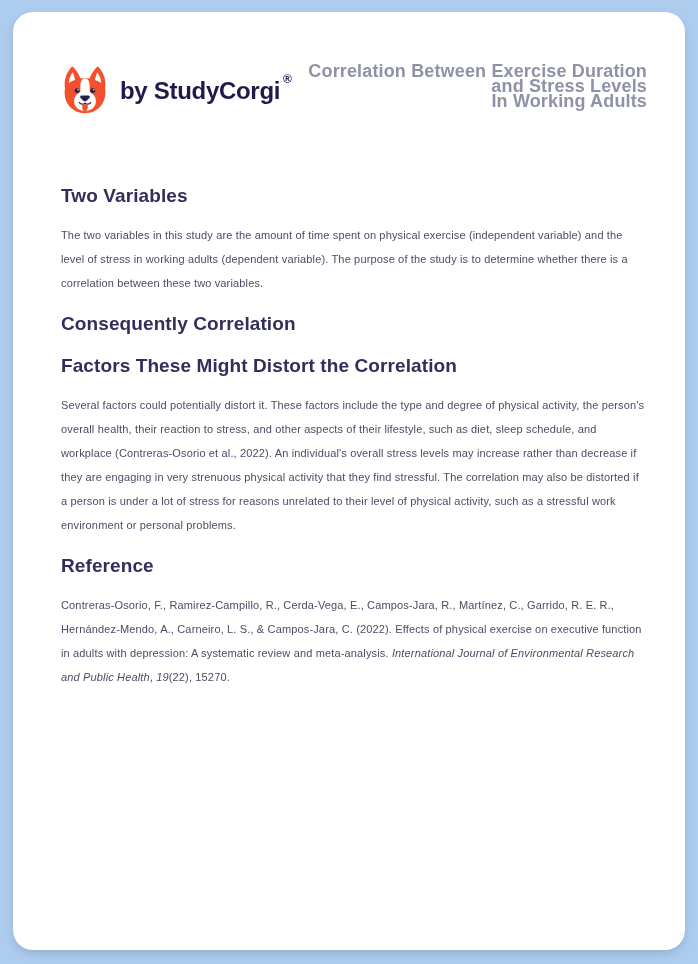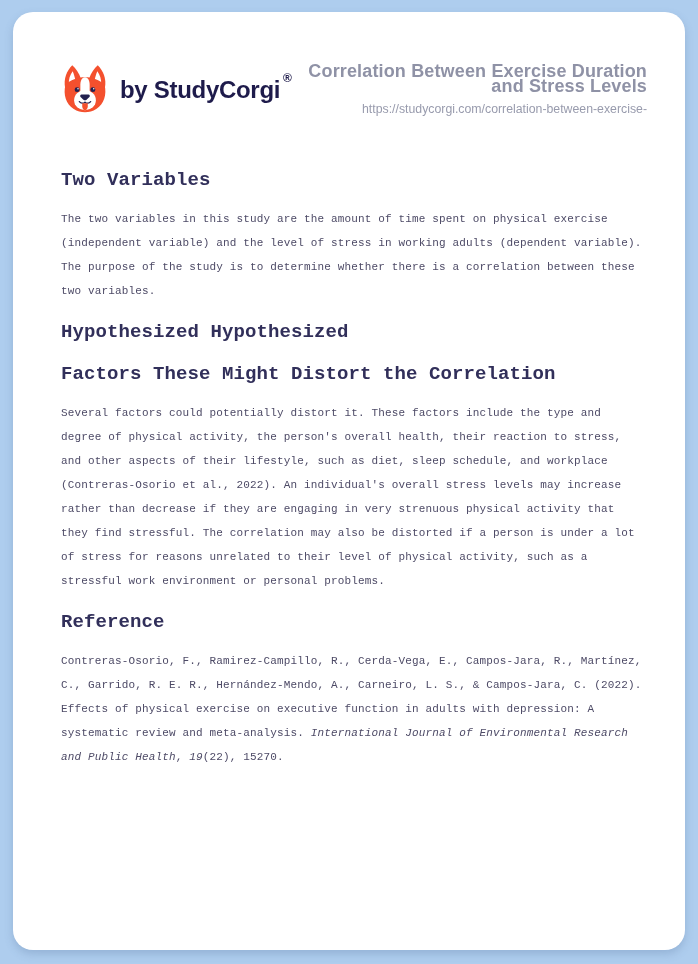--- a/index.html
+++ b/index.html
@@ -52,21 +52,21 @@
     font-size: 18px;
     line-height: 15px;
     letter-spacing: 0.15px;
   }
   .doc-url {
     color: #989bad;
     font-size: 12.3px;
     line-height: 14.5px;
     margin-top: 8px;
   }
-  .content { margin-top: 50px; font-family: Liberation Mono, monospace; }
+  .content { margin-top: 66px; }
   .content h2 {
     color: #312f5a;
     font-size: 19px;
     line-height: 26px;
     font-weight: 700;
     margin: 16px 0 14px 0;
     letter-spacing: 0.1px;
   }
   .content section:first-child h2 { margin-top: 0; }
   .content p {
@@ -101,36 +101,36 @@
           <path d="M27.4 40 L36.6 40 C38.3 40 39.1 42.1 37.9 43.3 L34.1 47 C32.9 48.1 31.1 48.1 29.9 47 L26.1 43.3 C24.9 42.1 25.7 40 27.4 40 Z" fill="#23204f"></path>
           <path d="M24.5 49.5 C26.5 52 29.8 52.2 32 50.2 C34.2 52.2 37.5 52 39.5 49.5" fill="none" stroke="#23204f" stroke-width="1.8" stroke-linecap="round"></path>
           <path d="M28.3 51.5 L35.7 51.5 L35.7 55.5 C35.7 58.6 34.1 60.8 32 60.8 C29.9 60.8 28.3 58.6 28.3 55.5 Z" fill="#f4502e"></path>
         </svg>
         <div class="brand"><span>by StudyCorgi</span><sup>®</sup></div>
       </div>
 
       <div class="meta">
         <div class="doc-title">
           <div>Correlation Between Exercise Duration and Stress Levels</div>
+          <div>In Working Adults</div>
         </div>
         <div class="doc-url">
-          <div>https://studycorgi.com/correlation-between-exercise-</div>
         </div>
       </div>
     </header>
 
     <main class="content">
 
       <section>
         <h2>Two Variables</h2>
         <p>The two variables in this study are the amount of time spent on physical exercise (independent variable) and the level of stress in working adults (dependent variable). The purpose of the study is to determine whether there is a correlation between these two variables.</p>
       </section>
 
       <section>
-        <h2>Hypothesized Hypothesized</h2>
+        <h2>Consequently Correlation</h2>
       </section>
 
       <section>
         <h2>Factors These Might Distort the Correlation</h2>
         <p>Several factors could potentially distort it. These factors include the type and degree of physical activity, the person's overall health, their reaction to stress, and other aspects of their lifestyle, such as diet, sleep schedule, and workplace (Contreras-Osorio et al., 2022). An individual's overall stress levels may increase rather than decrease if they are engaging in very strenuous physical activity that they find stressful. The correlation may also be distorted if a person is under a lot of stress for reasons unrelated to their level of physical activity, such as a stressful work environment or personal problems.</p>
       </section>
 
       <section>
         <h2>Reference</h2>
         <p class="reference"><span>Contreras-Osorio, F., Ramirez-Campillo, R., Cerda-Vega, E., Campos-Jara, R., Martínez, C., Garrido, R. E. R., Hernández-Mendo, A., Carneiro, L. S., &amp; Campos-Jara, C. (2022). Effects of physical exercise on executive function in adults with depression: A systematic review and meta-analysis. </span><span class="italic">International Journal of Environmental Research and Public Health</span><span>, </span><span class="italic">19</span><span>(22), 15270.</span></p>

